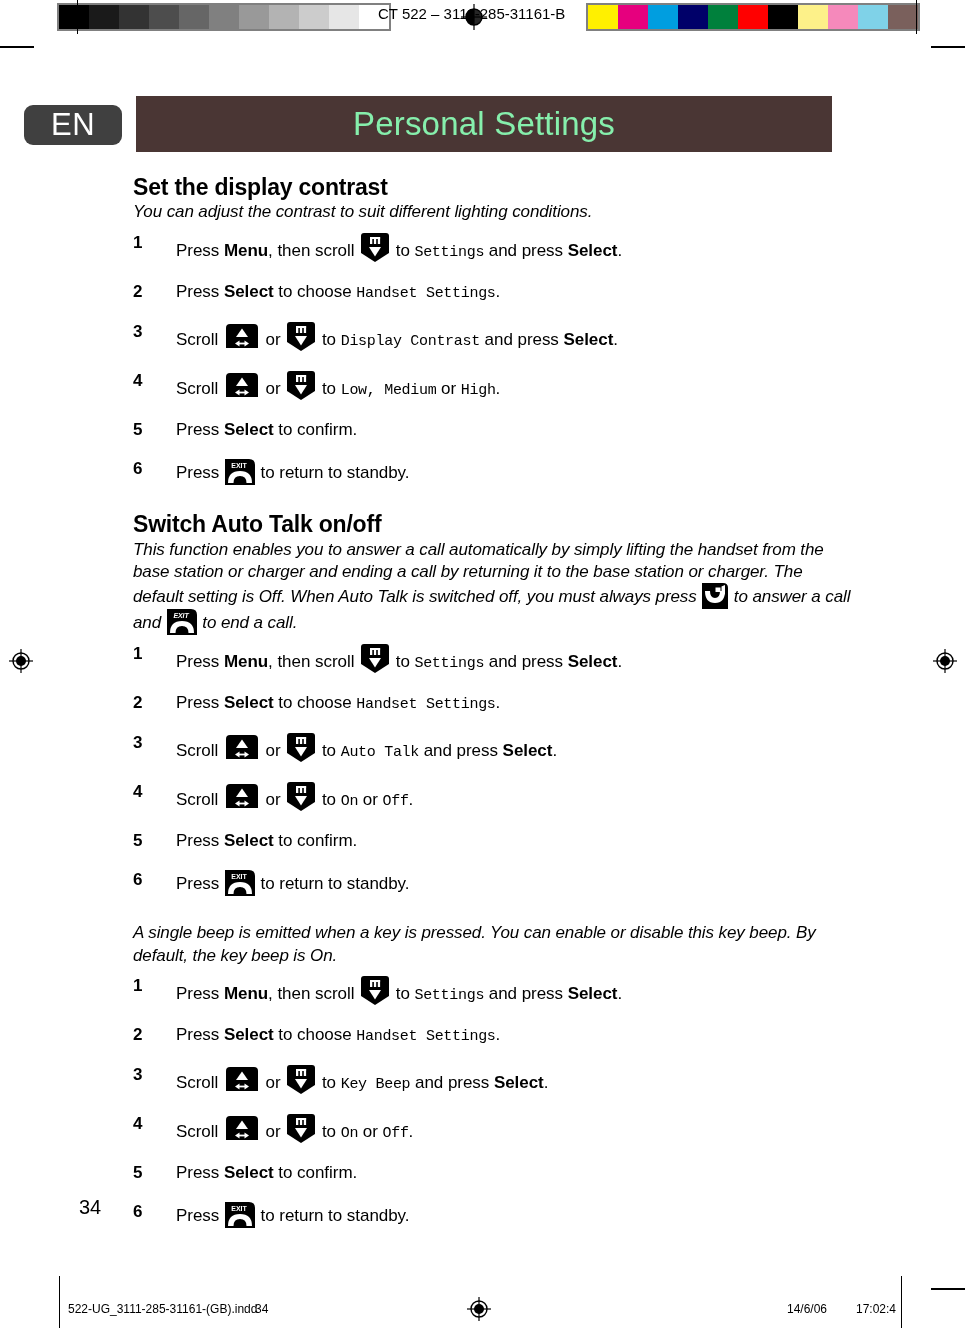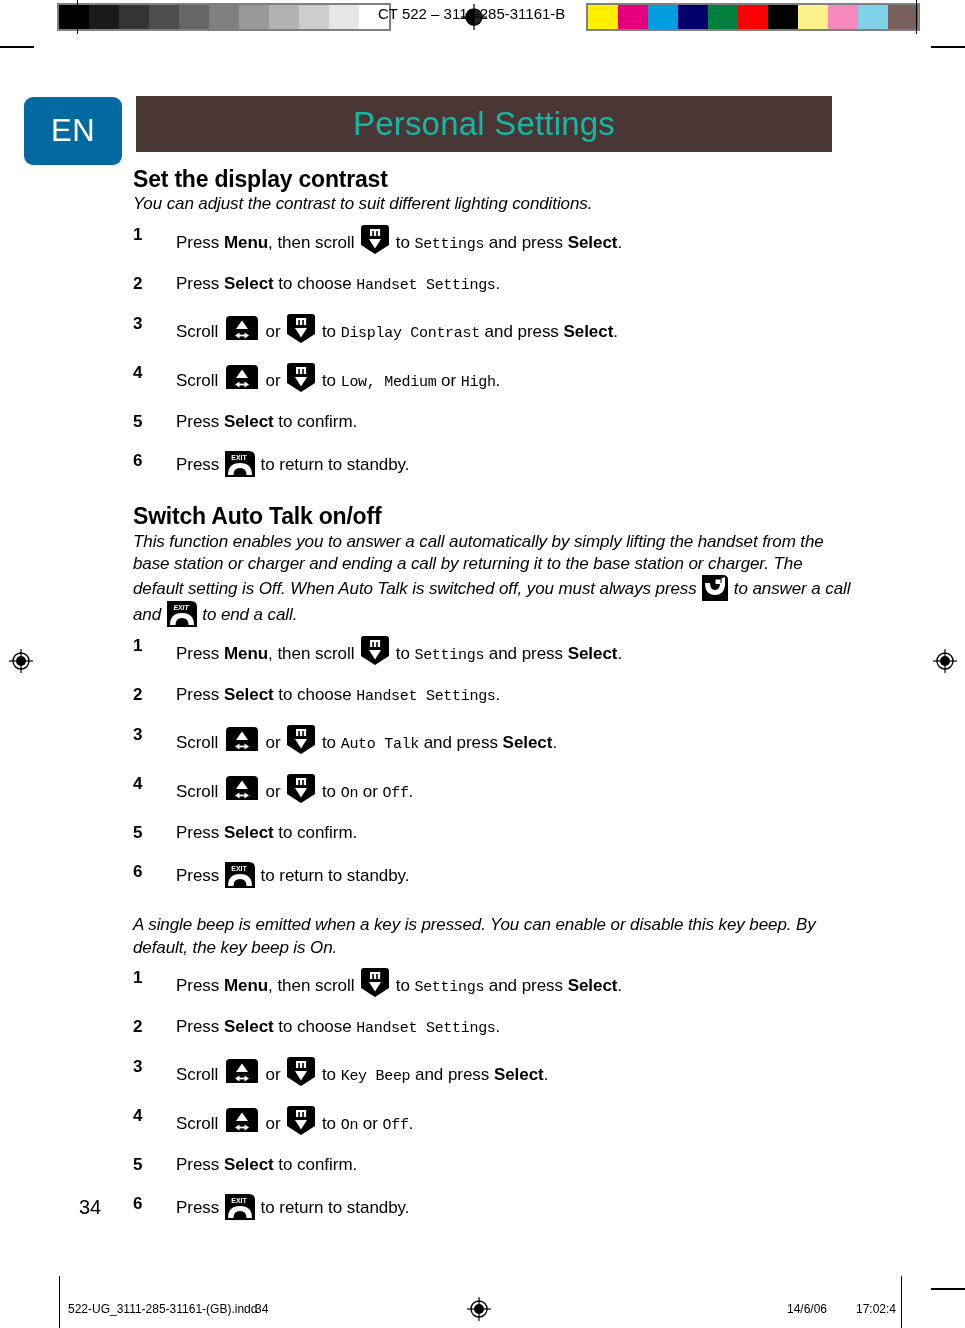--- a/index.html
+++ b/index.html
@@ -72,48 +72,48 @@
   .regmark svg { display: block; }
 
   
   .header {
     position: absolute;
     top: 96px; left: 24px;
     width: 808px; height: 56px;
   }
   .lang-tab {
     position: absolute;
-    top: 1px; left: 0;
-    width: 98px; height: 68px;
-    background: #0369a1;
+    top: 9px; left: 0;
+    width: 98px; height: 40px;
+    background: #404040;
     border-radius: 9px;
     color: #ffffff;
     font-size: 31px;
     display: flex;
     align-items: center;
     justify-content: center;
     letter-spacing: 0.5px;
   }
   .title-bar {
     position: absolute;
     top: 0; left: 112px;
     width: 696px; height: 56px;
     background: #4a3634;
-    color: #14b8a6;
+    color: #86efac;
     font-size: 33px;
     display: flex;
     align-items: center;
     justify-content: center;
     letter-spacing: 0.2px;
   }
 
   
   .content {
     position: absolute;
-    top: 166px; left: 133px;
+    top: 174px; left: 133px;
     width: 720px;
   }
 
   .section { margin-bottom: 6px; }
 
   h2.section-title {
     font-size: 23px;
     font-weight: bold;
     letter-spacing: -0.2px;
     margin-bottom: 1px;

